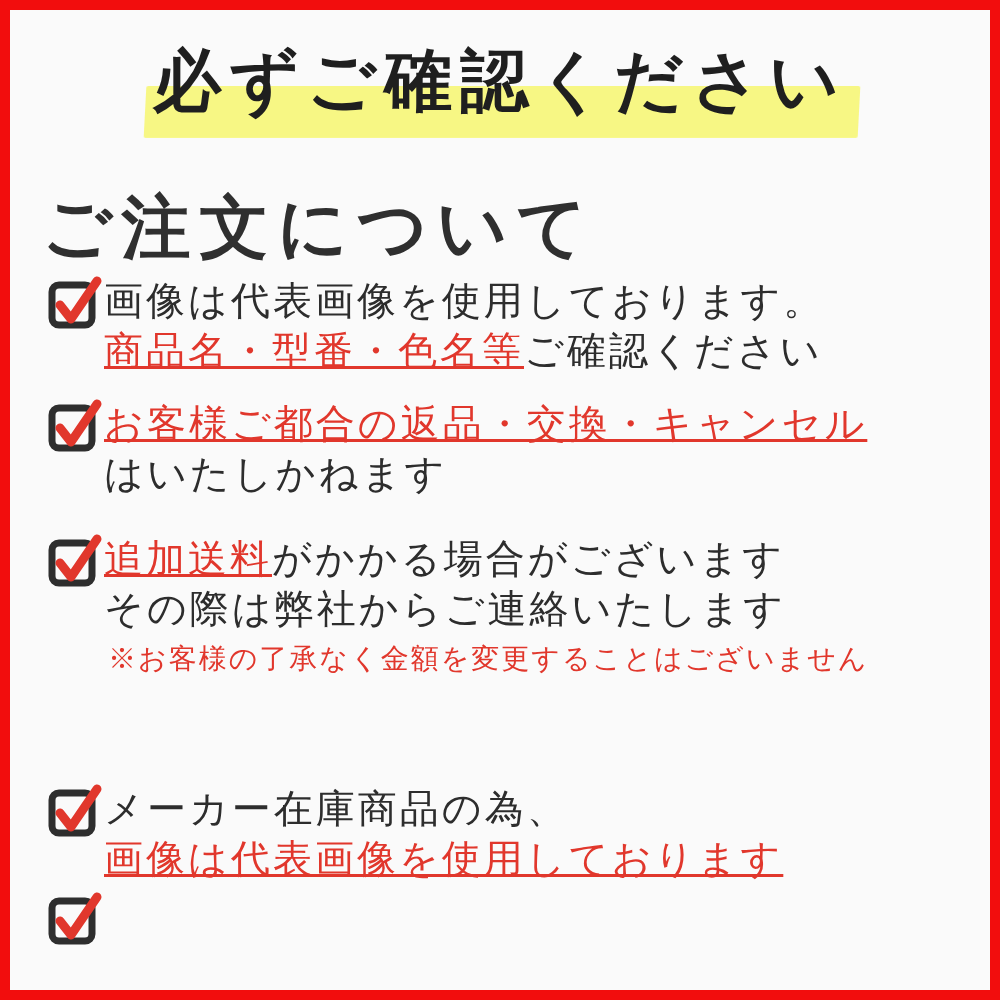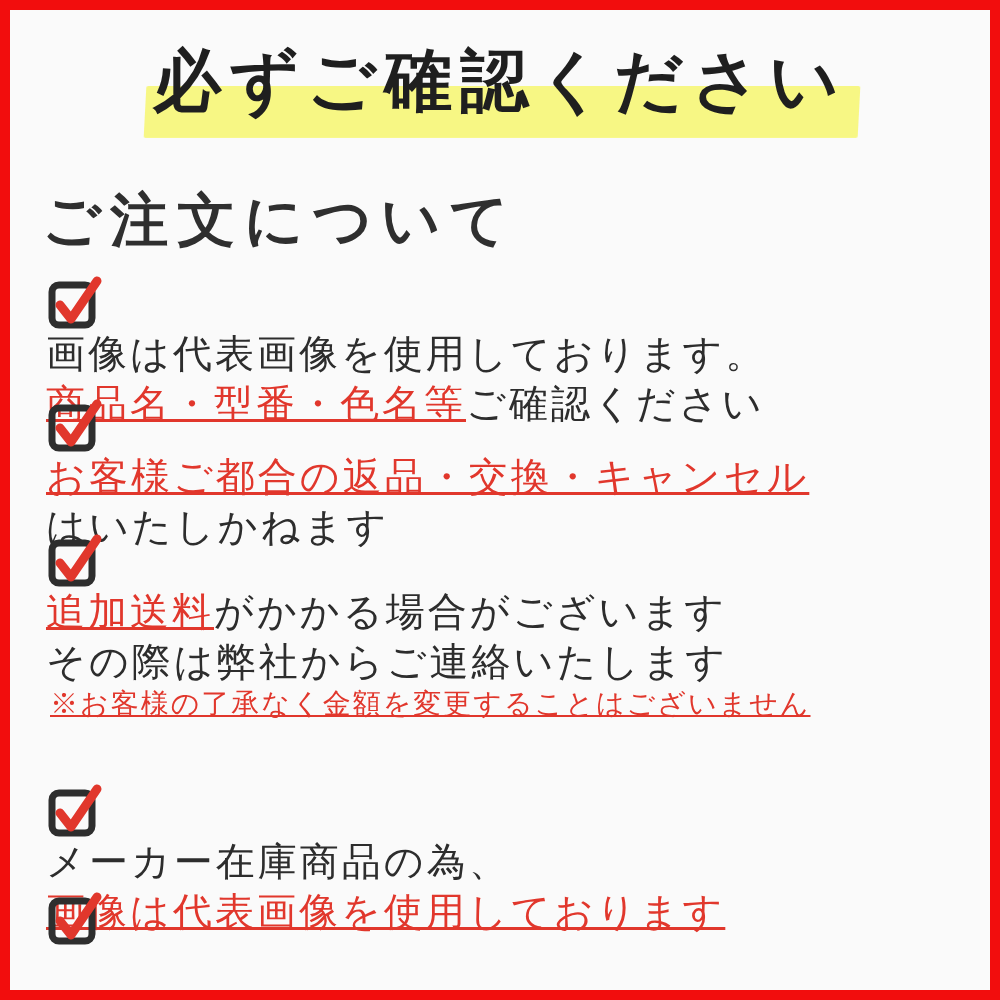--- a/index.html
+++ b/index.html
@@ -38,33 +38,32 @@
   .title-text{
     position:absolute;left:0;top:26px;width:100%;
     text-align:center;
     font-size:68px;font-weight:600;
     letter-spacing:8px;
     color:#1f1f1f;
   }
   
   .heading{
     position:absolute;left:32px;
-    font-size:58px;font-weight:600;
+    font-size:69px;font-weight:600;
     letter-spacing:9px;
     color:#2f2f2f;
     white-space:nowrap;
   }
   .heading-1{top:172px;}
   .heading-2{top:688px;}
   
   .item{
     position:absolute;left:36px;
     display:flex;align-items:flex-start;
     width:930px;
-    flex-direction:column;
   }
   .item-1{top:266px;}
   .item-2{top:389px;}
   .item-3{top:524px;}
   .item-4{top:774px;}
   .item-5{top:882px;}
   .cb{
     width:56px;height:56px;flex:0 0 56px;
     margin-top:-3px;margin-right:2px;
     overflow:visible;
@@ -81,21 +80,21 @@
     letter-spacing:3px;
     color:var(--text-black);
     line-height:50px;
     white-space:nowrap;
   }
   .em{color:var(--accent-red);text-decoration:underline;}
   .note{
     font-size:28px;letter-spacing:2px;
     line-height:34px;
     color:var(--accent-red);
-    margin-top:0;padding-left:4px;text-decoration:underline;
+    margin-top:8px;padding-left:4px;
   }
 </style>
 </head>
 <body>
 
 <div class="page">
 
   <div class="title-wrap">
     <div class="title-highlight"></div>
     <div class="title-text">必ずご確認ください</div>

